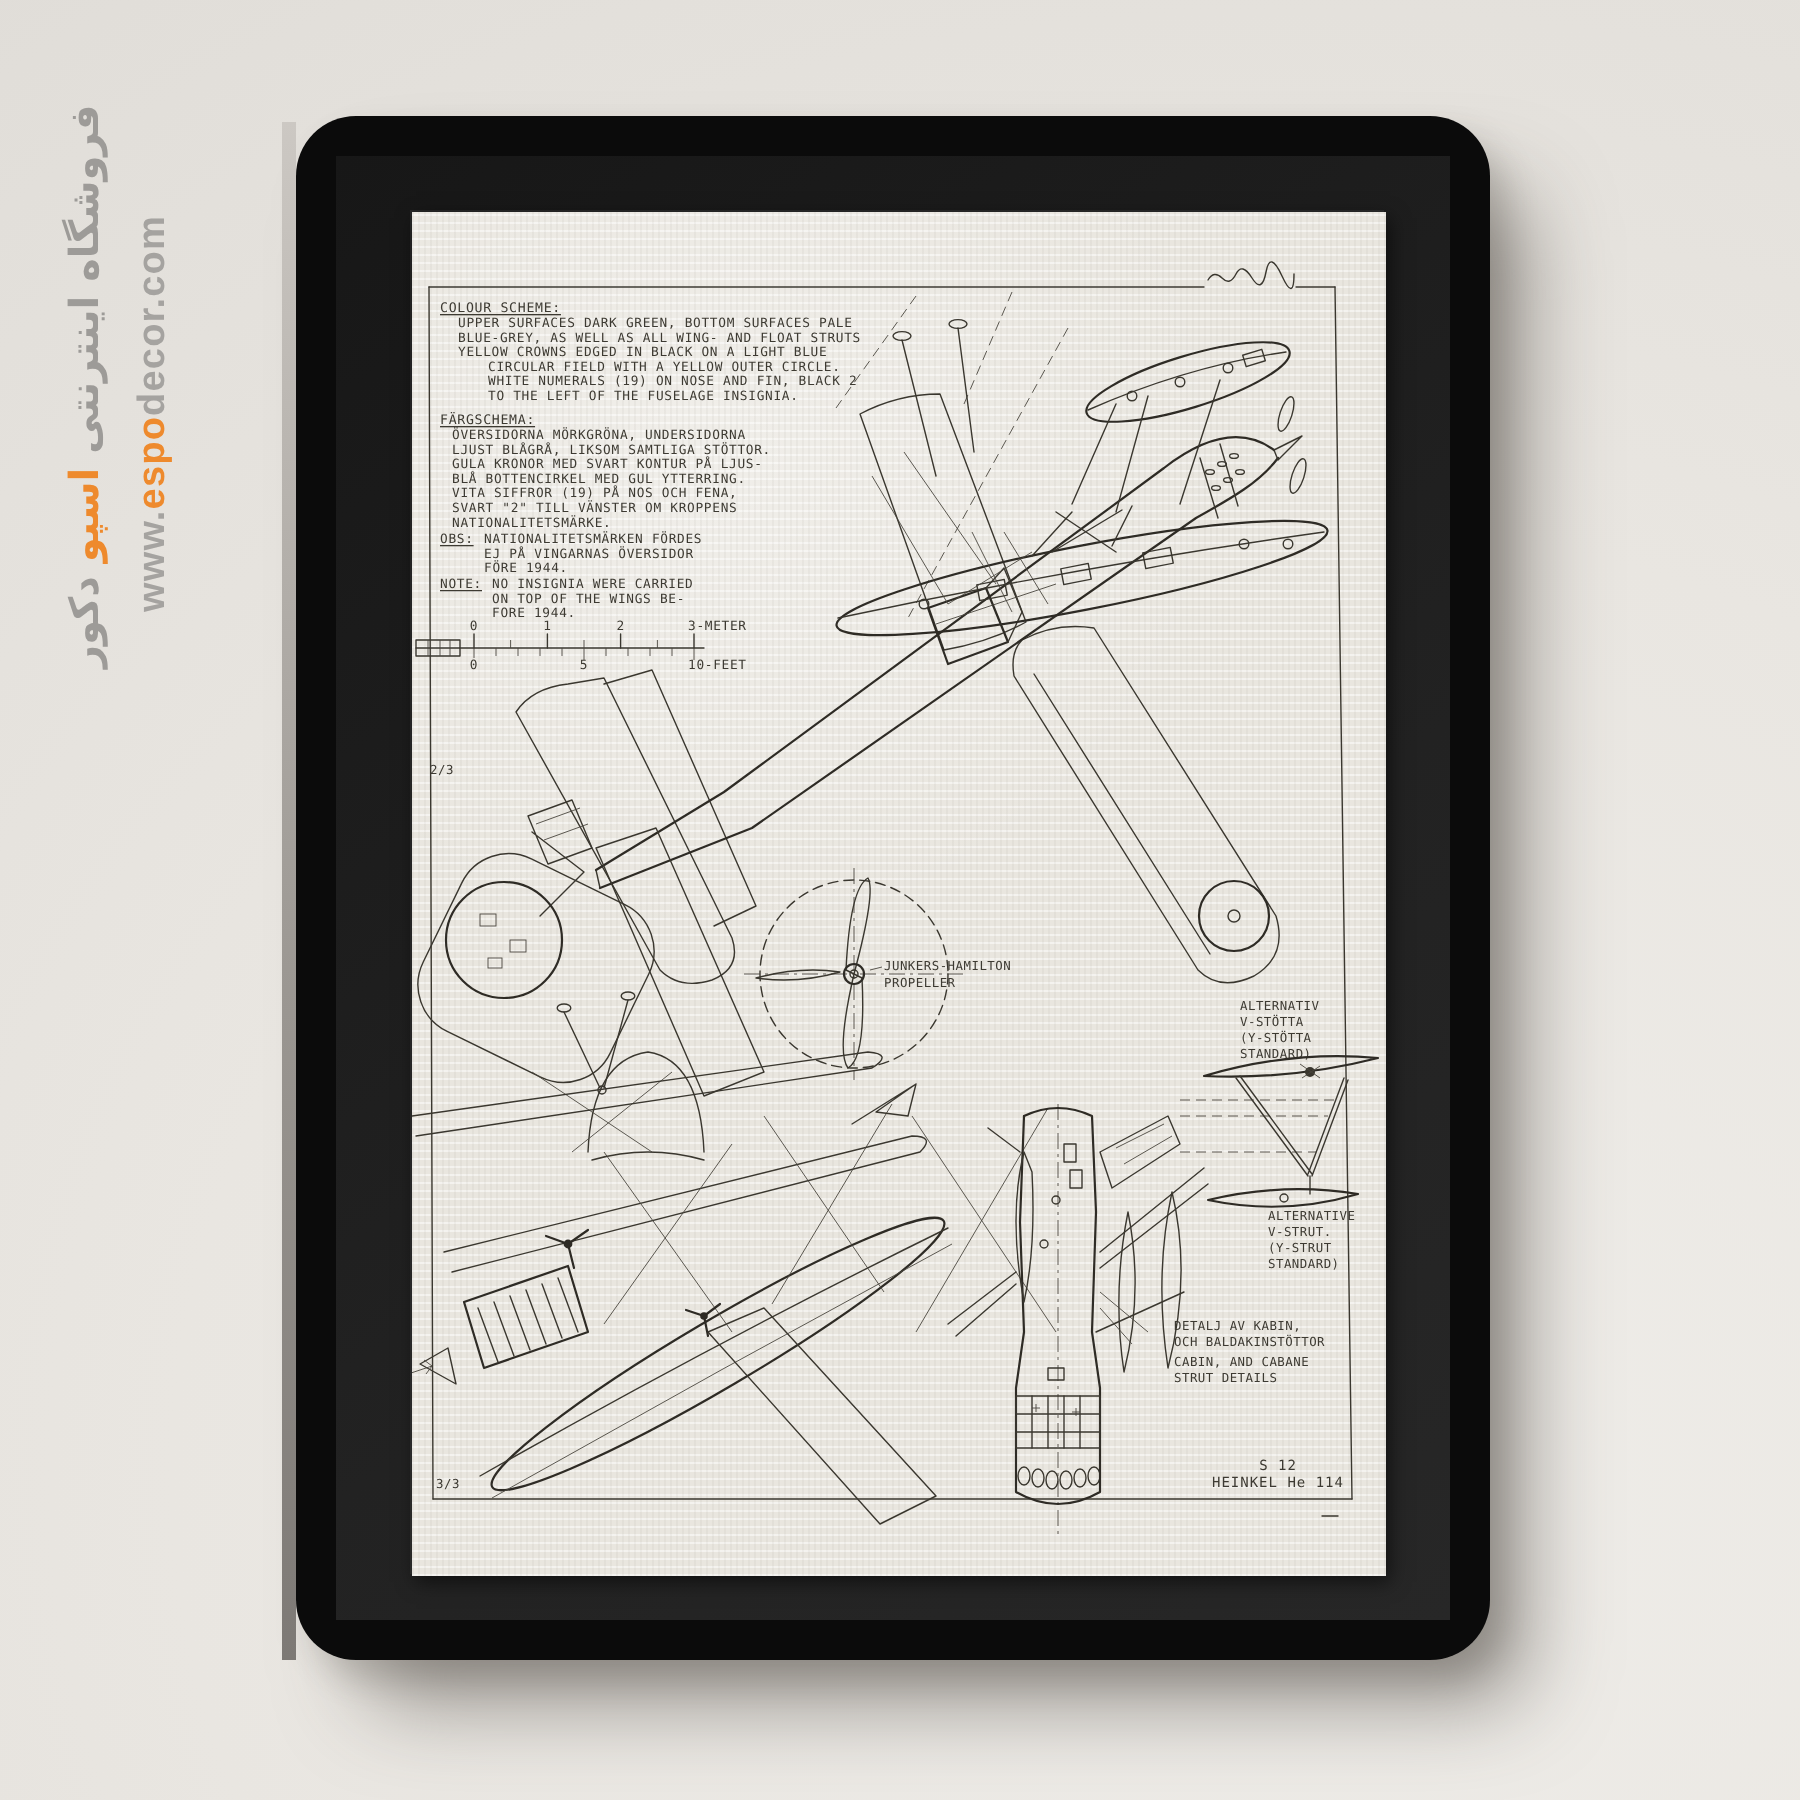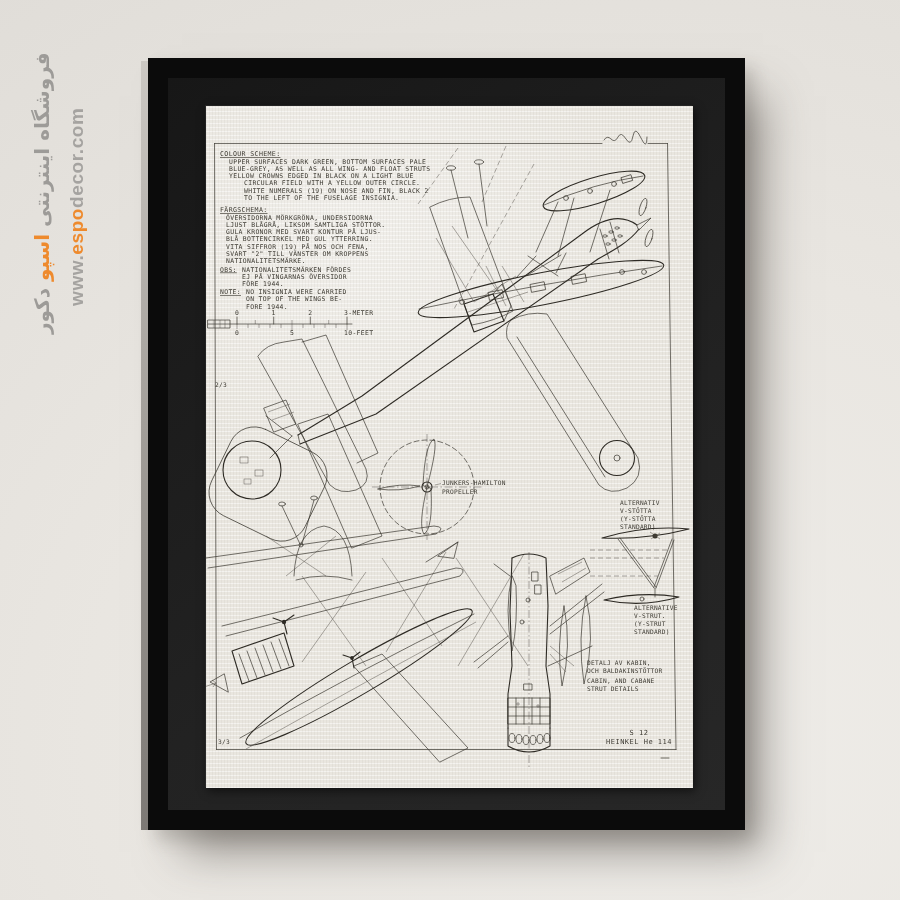--- a/index.html
+++ b/index.html
@@ -8,21 +8,21 @@
          font-family:"Liberation Sans",sans-serif;}
   
   .wm{position:absolute;transform-origin:0 0;transform:rotate(-90deg);white-space:nowrap;}
   .wm-fa{left:30px;top:334px;font-family:"DejaVu Sans",sans-serif;font-weight:bold;
          font-size:20px;color:#9d9b98;letter-spacing:0.5px;direction:rtl;}
   .wm-url{left:66px;top:306px;font-family:"Liberation Sans",sans-serif;font-weight:600;
           font-size:19px;color:#a5a3a0;letter-spacing:0.6px;}
   .wm-hl{color:#ee8a2d;}
   
   .frame{position:absolute;left:148px;top:58px;width:597px;height:772px;background:#0b0b0b;
-         box-shadow:26px 30px 42px -8px rgba(74,68,61,0.50), 8px 10px 16px rgba(74,68,61,0.22);}
+         box-shadow:26px 30px 42px -8px rgba(74,68,61,0.50), 8px 10px 16px rgba(74,68,61,0.22);border-radius:30px;}
   .frame-side{position:absolute;left:-7px;top:3px;width:7px;height:769px;
               background:linear-gradient(180deg,#ccc8c3,#9c9893 55%,#7d7975);}
   .matte{position:absolute;inset:20px;background:linear-gradient(145deg,#171717,#222222 60%,#272727);}
   .paper{position:absolute;left:58px;top:48px;width:487px;height:682px;background-color:#e9e6df;
          background-image:
            repeating-linear-gradient(90deg, rgba(110,104,92,0.055) 0 1px, rgba(0,0,0,0) 1px 3px),
            repeating-linear-gradient(0deg, rgba(255,255,255,0.5) 0 1px, rgba(0,0,0,0) 1px 4px),
            radial-gradient(90% 60% at 30% 18%, rgba(255,255,255,0.35), rgba(0,0,0,0) 60%);
          box-shadow:2px 3px 9px rgba(0,0,0,0.55), -1px -1px 0 rgba(255,255,255,0.07);}
   .paper svg{display:block;width:100%;height:100%;}

